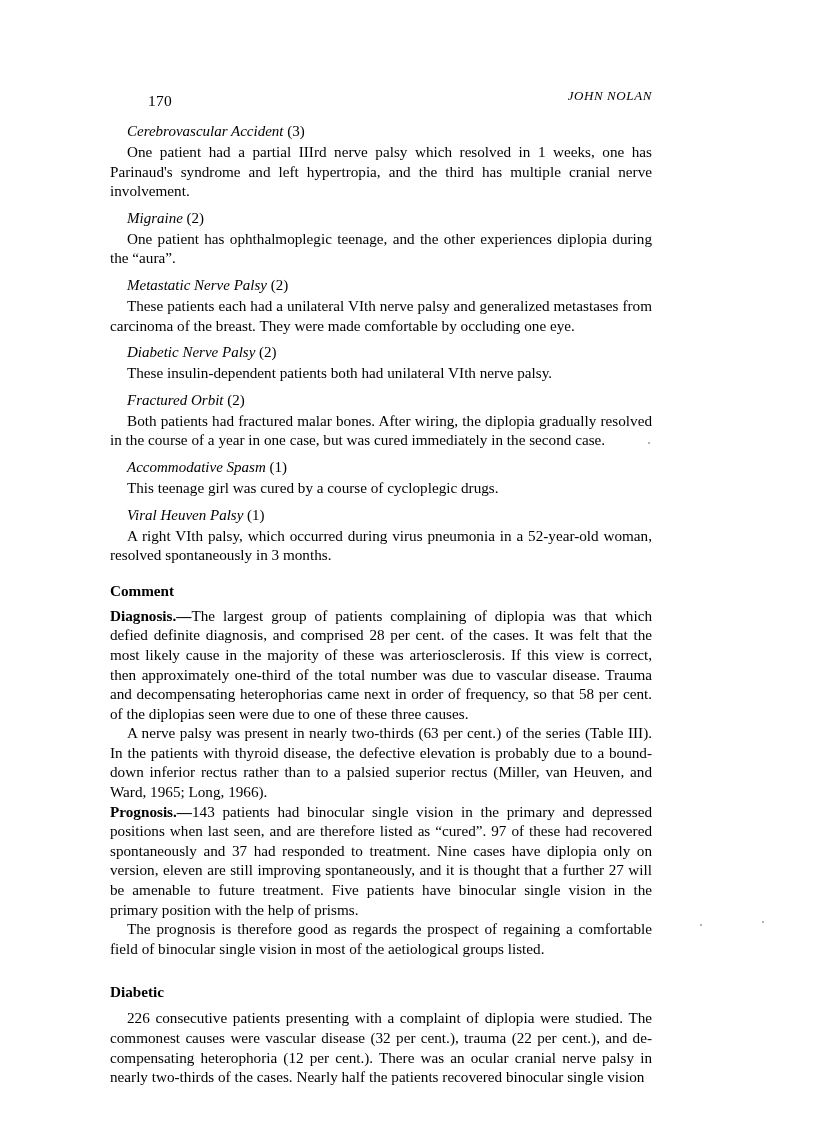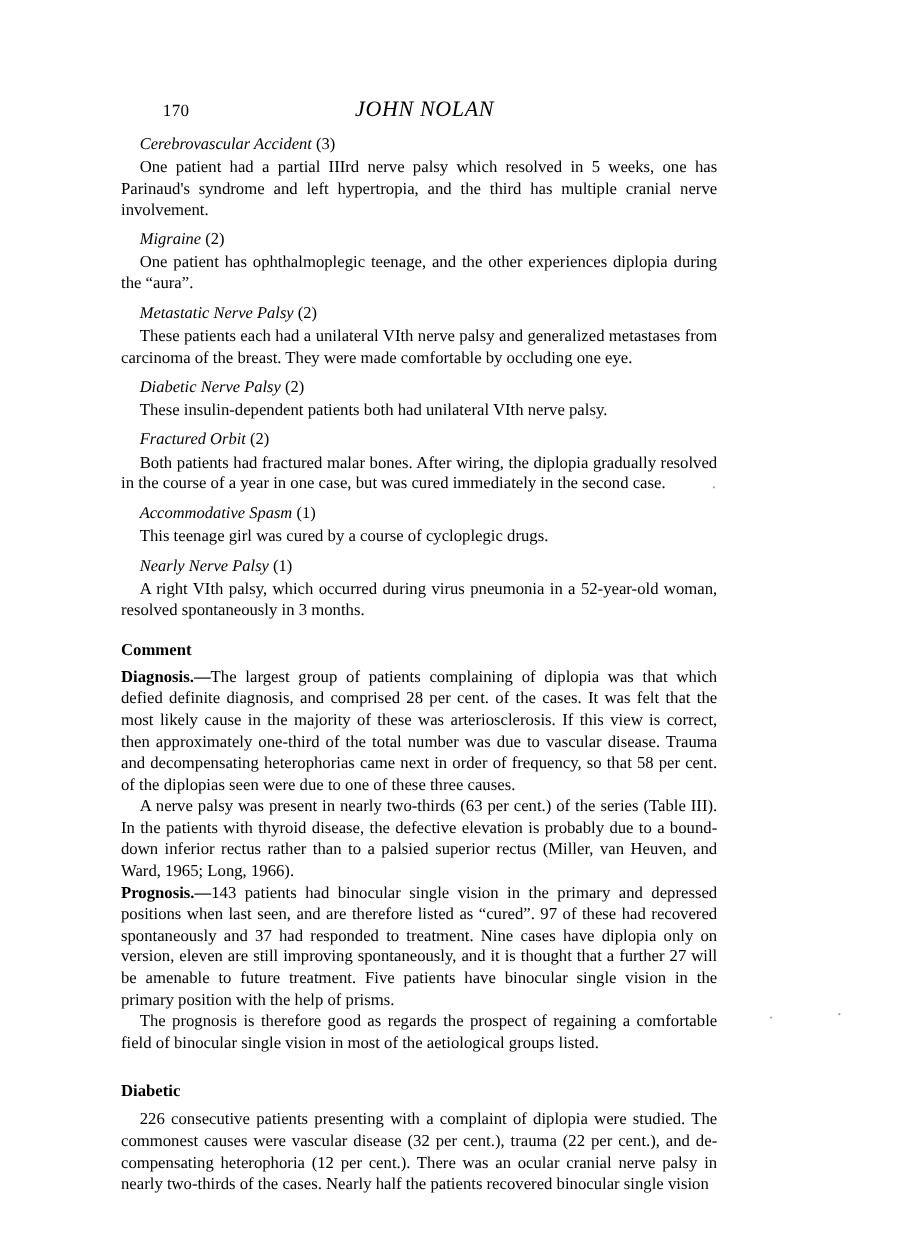--- a/index.html
+++ b/index.html
@@ -29,23 +29,23 @@
     margin-bottom: 6px;
   }
   .folio {
     position: absolute;
     left: 38px;
     top: 4px;
     font-size: 15.5px;
     letter-spacing: 0.3px;
   }
   .author-head {
-    text-align: center;
+    text-align: right;
     font-style: italic;
-    font-size: 20px;
+    font-size: 13px;
     letter-spacing: 0.6px;
     padding-left: 10px;
   }
   .subhead {
     font-style: italic;
     font-size: 15px;
     margin: 9px 0 2px 0;
     padding-left: 17px;
   }
   .subhead .count {
@@ -93,21 +93,21 @@
 
   <div class="running-head">
     <span class="folio">170</span>
     <div class="author-head">JOHN NOLAN</div>
   </div>
 
   <div class="subhead">
     <span>Cerebrovascular Accident</span>
     <span class="count">(3)</span>
   </div>
-  <p class="body">One patient had a partial IIIrd nerve palsy which resolved in 5 weeks, one has Parinaud's syndrome and left hypertropia, and the third has multiple cranial nerve involvement.</p>
+  <p class="body">One patient had a partial IIIrd nerve palsy which resolved in 1 weeks, one has Parinaud's syndrome and left hypertropia, and the third has multiple cranial nerve involvement.</p>
 
   <div class="subhead">
     <span>Migraine</span>
     <span class="count">(2)</span>
   </div>
   <p class="body">One patient has ophthalmoplegic teenage, and the other experiences diplopia during the “aura”.</p>
 
   <div class="subhead">
     <span>Metastatic Nerve Palsy</span>
     <span class="count">(2)</span>
@@ -126,21 +126,21 @@
   </div>
   <p class="body">Both patients had fractured malar bones.   After wiring, the diplopia gradually resolved in the course of a year in one case, but was cured immediately in the second case.</p>
 
   <div class="subhead">
     <span>Accommodative Spasm</span>
     <span class="count">(1)</span>
   </div>
   <p class="body">This teenage girl was cured by a course of cycloplegic drugs.</p>
 
   <div class="subhead">
-    <span>Nearly Nerve Palsy</span>
+    <span>Viral Heuven Palsy</span>
     <span class="count">(1)</span>
   </div>
   <p class="body">A right VIth palsy, which occurred during virus pneumonia in a 52-year-old woman, resolved spontaneously in 3 months.</p>
 
   <div class="section-title">Comment</div>
 
   <p class="body noindent"><span class="lead">Diagnosis.—</span><span>The largest group of patients complaining of diplopia was that which defied definite diagnosis, and comprised 28 per cent. of the cases.   It was felt that the most likely cause in the majority of these was arteriosclerosis.   If this view is correct, then approximately one-third of the total number was due to vascular disease.   Trauma and decompensating heterophorias came next in order of frequency, so that 58 per cent. of the diplopias seen were due to one of these three causes.</span></p>
 
   <p class="body">A nerve palsy was present in nearly two-thirds (63 per cent.) of the series (Table III). In the patients with thyroid disease, the defective elevation is probably due to a bound-down inferior rectus rather than to a palsied superior rectus (Miller, van Heuven, and Ward, 1965; Long, 1966).</p>
 

